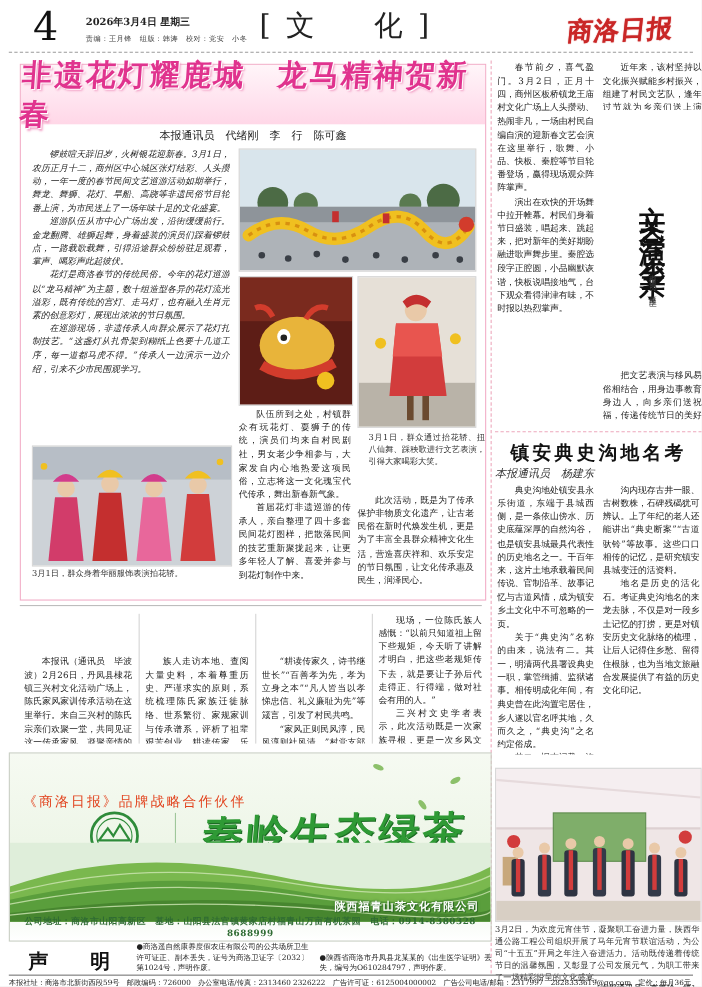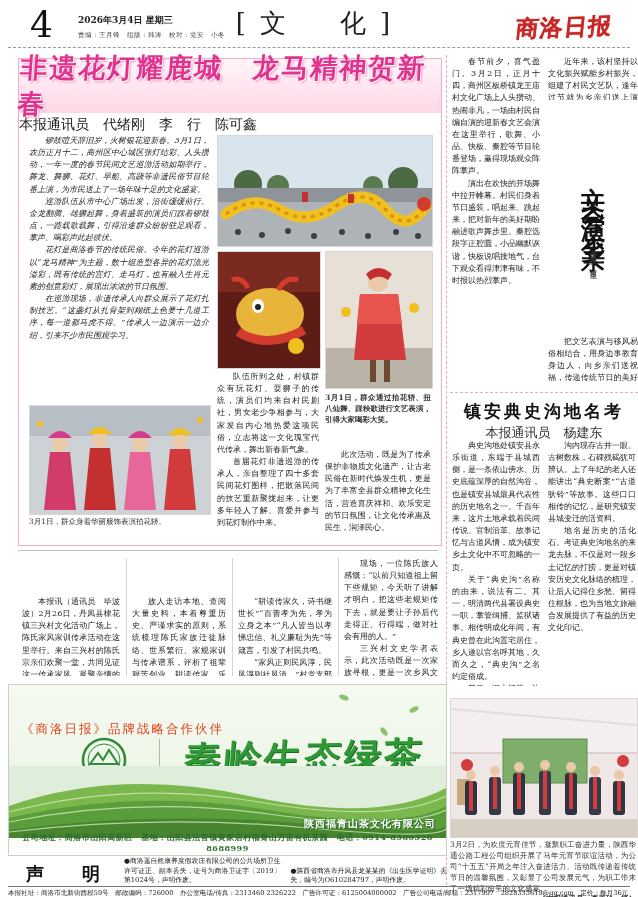--- a/index.html
+++ b/index.html
@@ -20,37 +20,37 @@
   .col-text p{margin:0;text-indent:2em;}
   .caption{font-size:7.5px;line-height:1.45;color:#333;text-align:justify;overflow:hidden;}
   
   .feature{position:absolute;left:18px;top:58px;width:422px;height:486px;
            border:1px solid #f2aec8;background:#fff;}
   .feature-banner{position:absolute;left:0;top:0;width:422px;height:54px;
                   background:linear-gradient(180deg,#fff5f9 0%,#ffe3ef 60%,#ffd7e7 100%);
                   display:flex;align-items:center;justify-content:center;}
   .feature-title{font-size:27px;font-weight:900;color:#e0338e;letter-spacing:2px;
                  text-shadow:1px 1px 0 #ffffff,2px 2px 2px #f29cc4;transform:skewX(-4deg);}
-  .feature-byline{position:absolute;left:0;top:57px;width:422px;
-                  font-size:14px;color:#222;}
+  .feature-byline{position:absolute;left:0;top:57px;width:422px;text-align:center;
+                  font-size:10px;color:#222;}
   .ph{position:absolute;border:1px solid #d8d8d8;overflow:hidden;background:#eee;}
   .ph svg{display:block;width:100%;height:100%;}
   
   .v-divider{position:absolute;left:446px;top:55px;height:830px;border-left:1px dashed #eda8bc;}
   .sb-hr{position:absolute;border-top:1px dashed #eda8bc;}
   .art-col{position:absolute;}
   .v-titleblock{display:flex;flex-direction:row;justify-content:center;align-items:center;
                 writing-mode:vertical-rl;height:228px;margin:4px auto;}
   .v-title{font-size:24px;font-weight:700;color:#111;letter-spacing:10px;font-family:"DejaVu Sans",sans-serif;}
   .v-byline{font-size:7px;color:#333;letter-spacing:2px;margin-top:6px;}
   .place-title{position:absolute;left:450px;top:400px;width:188px;text-align:center;
                font-size:17px;font-weight:800;letter-spacing:3px;color:#111;
                font-family:"DejaVu Sans",sans-serif;}
-  .place-byline{position:absolute;left:450px;top:424px;width:188px;text-align:center;
-                font-size:13px;color:#333;}
+  .place-byline{position:absolute;left:450px;top:424px;width:188px;
+                font-size:10px;color:#333;font-style:italic;}
   
   .family-title{position:absolute;left:24px;top:566px;width:312px;text-align:center;
                 font-size:19px;font-weight:800;letter-spacing:6px;color:#111;
                 font-family:"DejaVu Sans",sans-serif;}
   .fam-colrule{position:absolute;top:558px;height:118px;border-left:1px solid #d5d5d5;}
   .sep-top{position:absolute;left:18px;width:420px;top:550px;border-top:1px solid #bdbdbd;}
   
   .ad{position:absolute;left:8px;top:684px;width:437px;height:170px;border:1px solid #c9cfc4;
       background:linear-gradient(180deg,#f6faf2 0%,#eaf4e3 70%,#ffffff 100%);overflow:hidden;}
   .ad-partner{position:absolute;left:12px;top:8px;font-size:12.5px;font-weight:400;color:#e2431e;
@@ -159,21 +159,21 @@
         <circle cx="20" cy="60" r="5" fill="#f0c020"></circle>
           <circle cx="88" cy="56" r="5" fill="#f0c020"></circle>
       </svg>
     </div>
 
     <div class="col-text" style="position:absolute;left:198px;top:312px;width:102px;height:164px;">
       <p>队伍所到之处，村镇群众有玩花灯、耍狮子的传统，演员们均来自村民剧社，男女老少争相参与，大家发自内心地热爱这项民俗，立志将这一文化瑰宝代代传承，舞出新春新气象。</p>
       <p>首届花灯非遗巡游的传承人，亲自整理了四十多套民间花灯图样，把散落民间的技艺重新聚拢起来，让更多年轻人了解、喜爱并参与到花灯制作中来。</p>
     </div>
 
-    <div class="caption" style="position:absolute;left:306px;top:334px;width:106px;height:52px;font-weight:bold;">3月1日，群众通过抬花轿、扭八仙舞、踩秧歌进行文艺表演，引得大家喝彩大笑。</div>
+    <div class="caption" style="position:absolute;left:316px;top:334px;width:106px;height:52px;">3月1日，群众通过抬花轿、扭八仙舞、踩秧歌进行文艺表演，引得大家喝彩大笑。</div>
 
     <div class="col-text" style="position:absolute;left:306px;top:390px;width:106px;height:88px;">
       <p>此次活动，既是为了传承保护非物质文化遗产，让古老民俗在新时代焕发生机，更是为了丰富全县群众精神文化生活，营造喜庆祥和、欢乐安定的节日氛围，让文化传承惠及民生，润泽民心。</p>
     </div>
 
     <div class="ph" style="left:10px;top:346px;width:180px;height:108px;">
       <svg viewBox="0 0 180 108" preserveAspectRatio="none">
         <rect width="180" height="108" fill="#cdd2d7"></rect>
         <rect width="180" height="30" fill="#b7bec6"></rect>
         <g>
@@ -346,19 +346,19 @@
           <path d="M0,66 Q150,48 300,62 T437,58"></path>
         </g>
       </svg>
     </div>
     <div class="ad-company">陕西福青山茶文化有限公司</div>
     <div class="ad-contact">公司地址：商洛市山阳高新区　基地：山阳县法官镇黄家店村福青山万亩有机茶园　电话：0914-8380328　8688999</div>
   </div>
 
   <div class="notice">
     <div class="notice-title">声　明</div>
-    <div class="notice-item">●商洛遥自然康养度假农庄有限公司的公共场所卫生许可证正、副本丢失，证号为商洛卫证字〔2019〕第1024号，声明作废。</div>
+    <div class="notice-item">●商洛遥自然康养度假农庄有限公司的公共场所卫生许可证正、副本丢失，证号为商洛卫证字〔2032〕第1024号，声明作废。</div>
     <div class="notice-item">●陕西省商洛市丹凤县龙某某的《出生医学证明》丢失，编号为O610284797，声明作废。</div>
   </div>
 
   <div class="footer">本报社址：商洛市北新街西段59号　邮政编码：726000　办公室电话/传真：2313460 2326222　广告许可证：6125004000002　广告公司电话/邮箱：2317997　2828333619@qq.com　定价：每月36元　印刷：商洛日报社印刷厂　电话：2312541</div>
 
 </div>
 
 </body></html>

